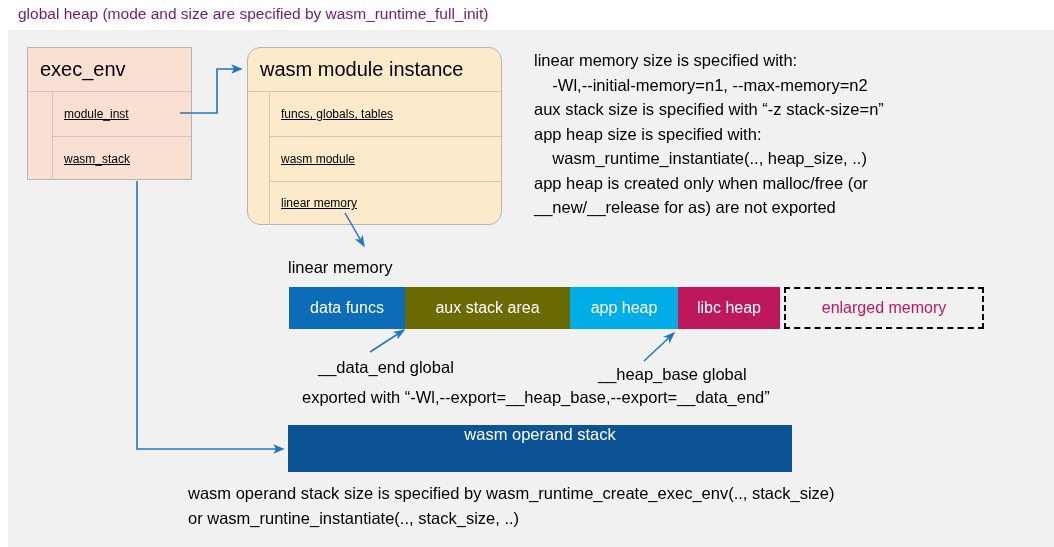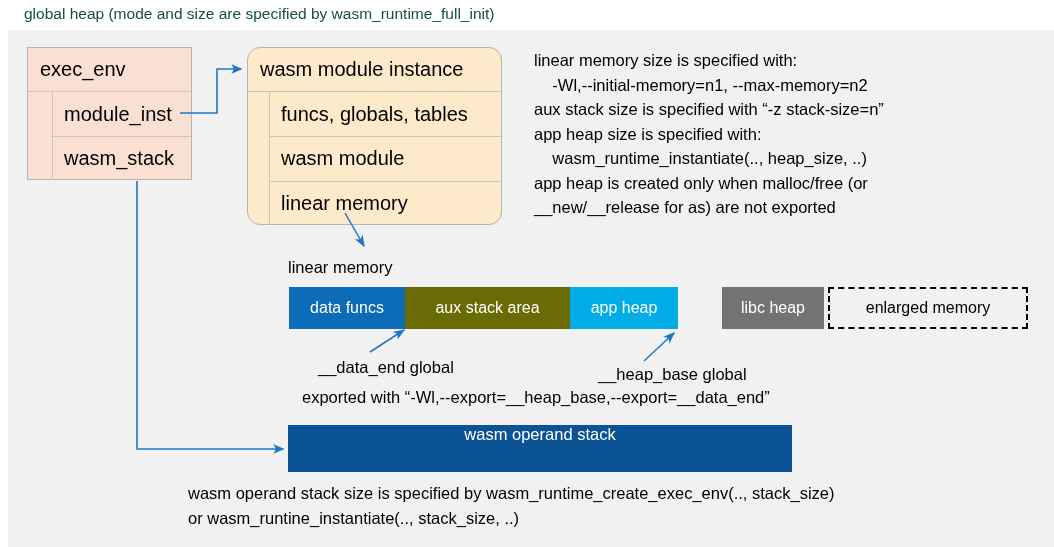--- a/index.html
+++ b/index.html
@@ -12,25 +12,25 @@
     height: 547px;
     position: relative;
     overflow: hidden;
     font-family: "Liberation Sans", sans-serif;
     color: #000000;
   }
 
   
   #diagram-title {
     position: absolute;
-    left: 24px;
+    left: 18px;
     top: 4px;
     font-size: 15.5px;
     line-height: 20px;
-    color: #14532d;
+    color: #701a75;
     white-space: nowrap;
   }
 
   
   #canvas {
     position: absolute;
     left: 8px;
     top: 30px;
     width: 1046px;
     height: 517px;
@@ -65,22 +65,23 @@
   .struct-rows {
     flex: 1 1 auto;
     display: flex;
     flex-direction: column;
   }
   .struct-row {
     box-sizing: border-box;
     display: flex;
     align-items: center;
     padding-left: 11px;
-    font-size: 20px;
-    white-space: nowrap;
+    font-size: 12px;
+    white-space: nowrap;
+    text-decoration: underline;
   }
   .struct-row + .struct-row { border-top: 1px solid #cfc5bb; }
 
   
   #exec-env-box {
     left: 27px; top: 47px; width: 165px; height: 133px;
     background: #fadfd3;
   }
   #exec-env-box .struct-header { height: 44px; }
   #exec-env-box .struct-body { height: 88px; }
@@ -127,21 +128,21 @@
   .mem-seg {
     display: flex;
     align-items: center;
     justify-content: center;
     font-size: 16px;
     color: #ffffff;
     white-space: nowrap;
     box-sizing: border-box;
   }
   .mem-seg.dashed {
-    color: #000000;
+    color: #be185d;
     background: #f1f1f1;
     border: 2.5px dashed #000000;
     margin-left: 4px;
   }
 
   
   .annot {
     position: absolute;
     font-size: 16.5px;
     white-space: nowrap;
@@ -221,21 +222,21 @@
     wasm_runtime_instantiate(.., heap_size, ..)
 app heap is created only when malloc/free (or
 __new/__release for as) are not exported</div>
 
 <div id="linear-memory-label">linear memory</div>
 
 <div id="memory-bar">
   <div class="mem-seg" style="width: 116px; background: rgb(12, 108, 184);">data funcs</div>
   <div class="mem-seg" style="width: 165px; background: rgb(107, 107, 6);">aux stack area</div>
   <div class="mem-seg" style="width: 108px; background: rgb(0, 173, 230);">app heap</div>
-  <div class="mem-seg" style="width: 102px; background: #737373; margin-left: 44px;">libc heap</div>
+  <div class="mem-seg" style="width: 102px; background: #be185d;">libc heap</div>
   <div class="mem-seg dashed" style="width: 200px;">enlarged memory</div>
 </div>
 
 <div class="annot" id="annot-data-end">__data_end global</div>
 <div class="annot" id="annot-heap-base">__heap_base global</div>
 <div class="annot" id="annot-exported">exported with “-Wl,--export=__heap_base,--export=__data_end”</div>
 
 <div id="operand-stack-box">
   <span id="operand-stack-label">wasm operand stack</span>
 </div>

